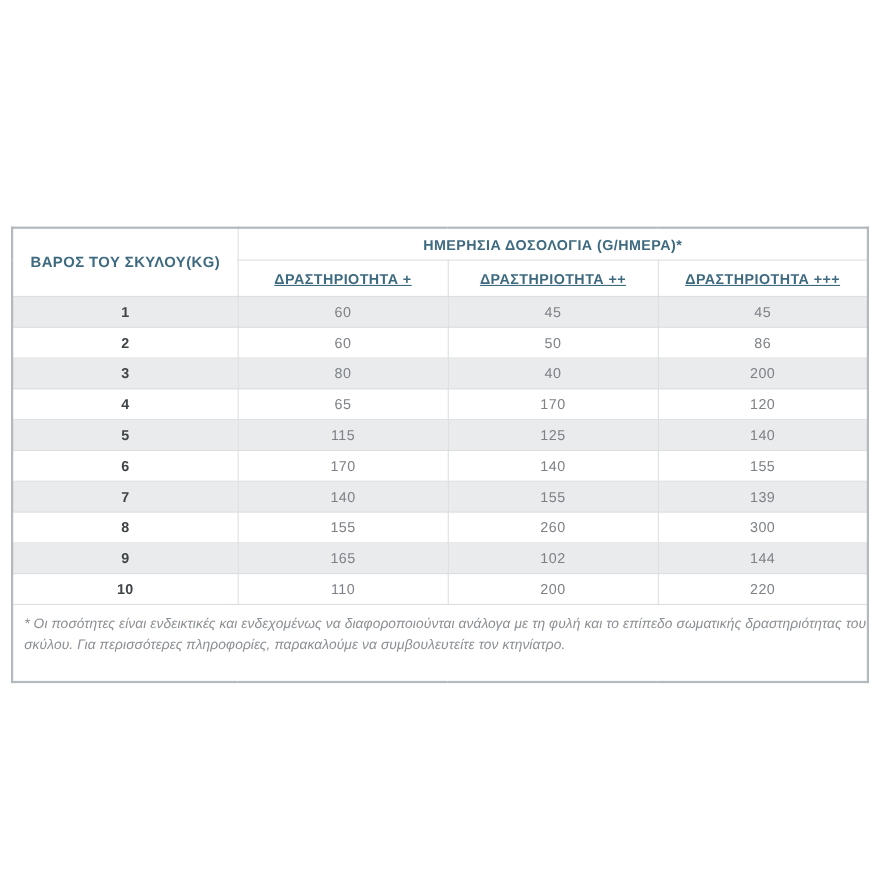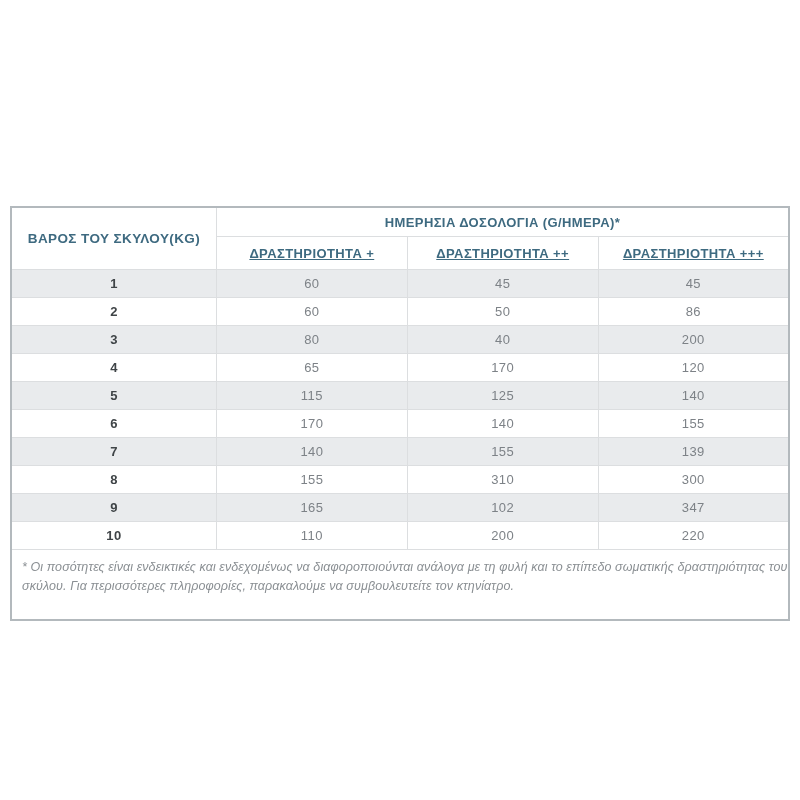--- a/index.html
+++ b/index.html
@@ -144,28 +144,28 @@
           </tr>
           <tr>
             <td class="weight">7</td>
             <td class="value">140</td>
             <td class="value">155</td>
             <td class="value">139</td>
           </tr>
           <tr>
             <td class="weight">8</td>
             <td class="value">155</td>
-            <td class="value">310</td>
+            <td class="value">260</td>
             <td class="value">300</td>
           </tr>
           <tr>
             <td class="weight">9</td>
             <td class="value">165</td>
             <td class="value">102</td>
-            <td class="value">347</td>
+            <td class="value">144</td>
           </tr>
           <tr>
             <td class="weight">10</td>
             <td class="value">110</td>
             <td class="value">200</td>
             <td class="value">220</td>
           </tr>
         </tbody>
       <tfoot>
         <tr>

